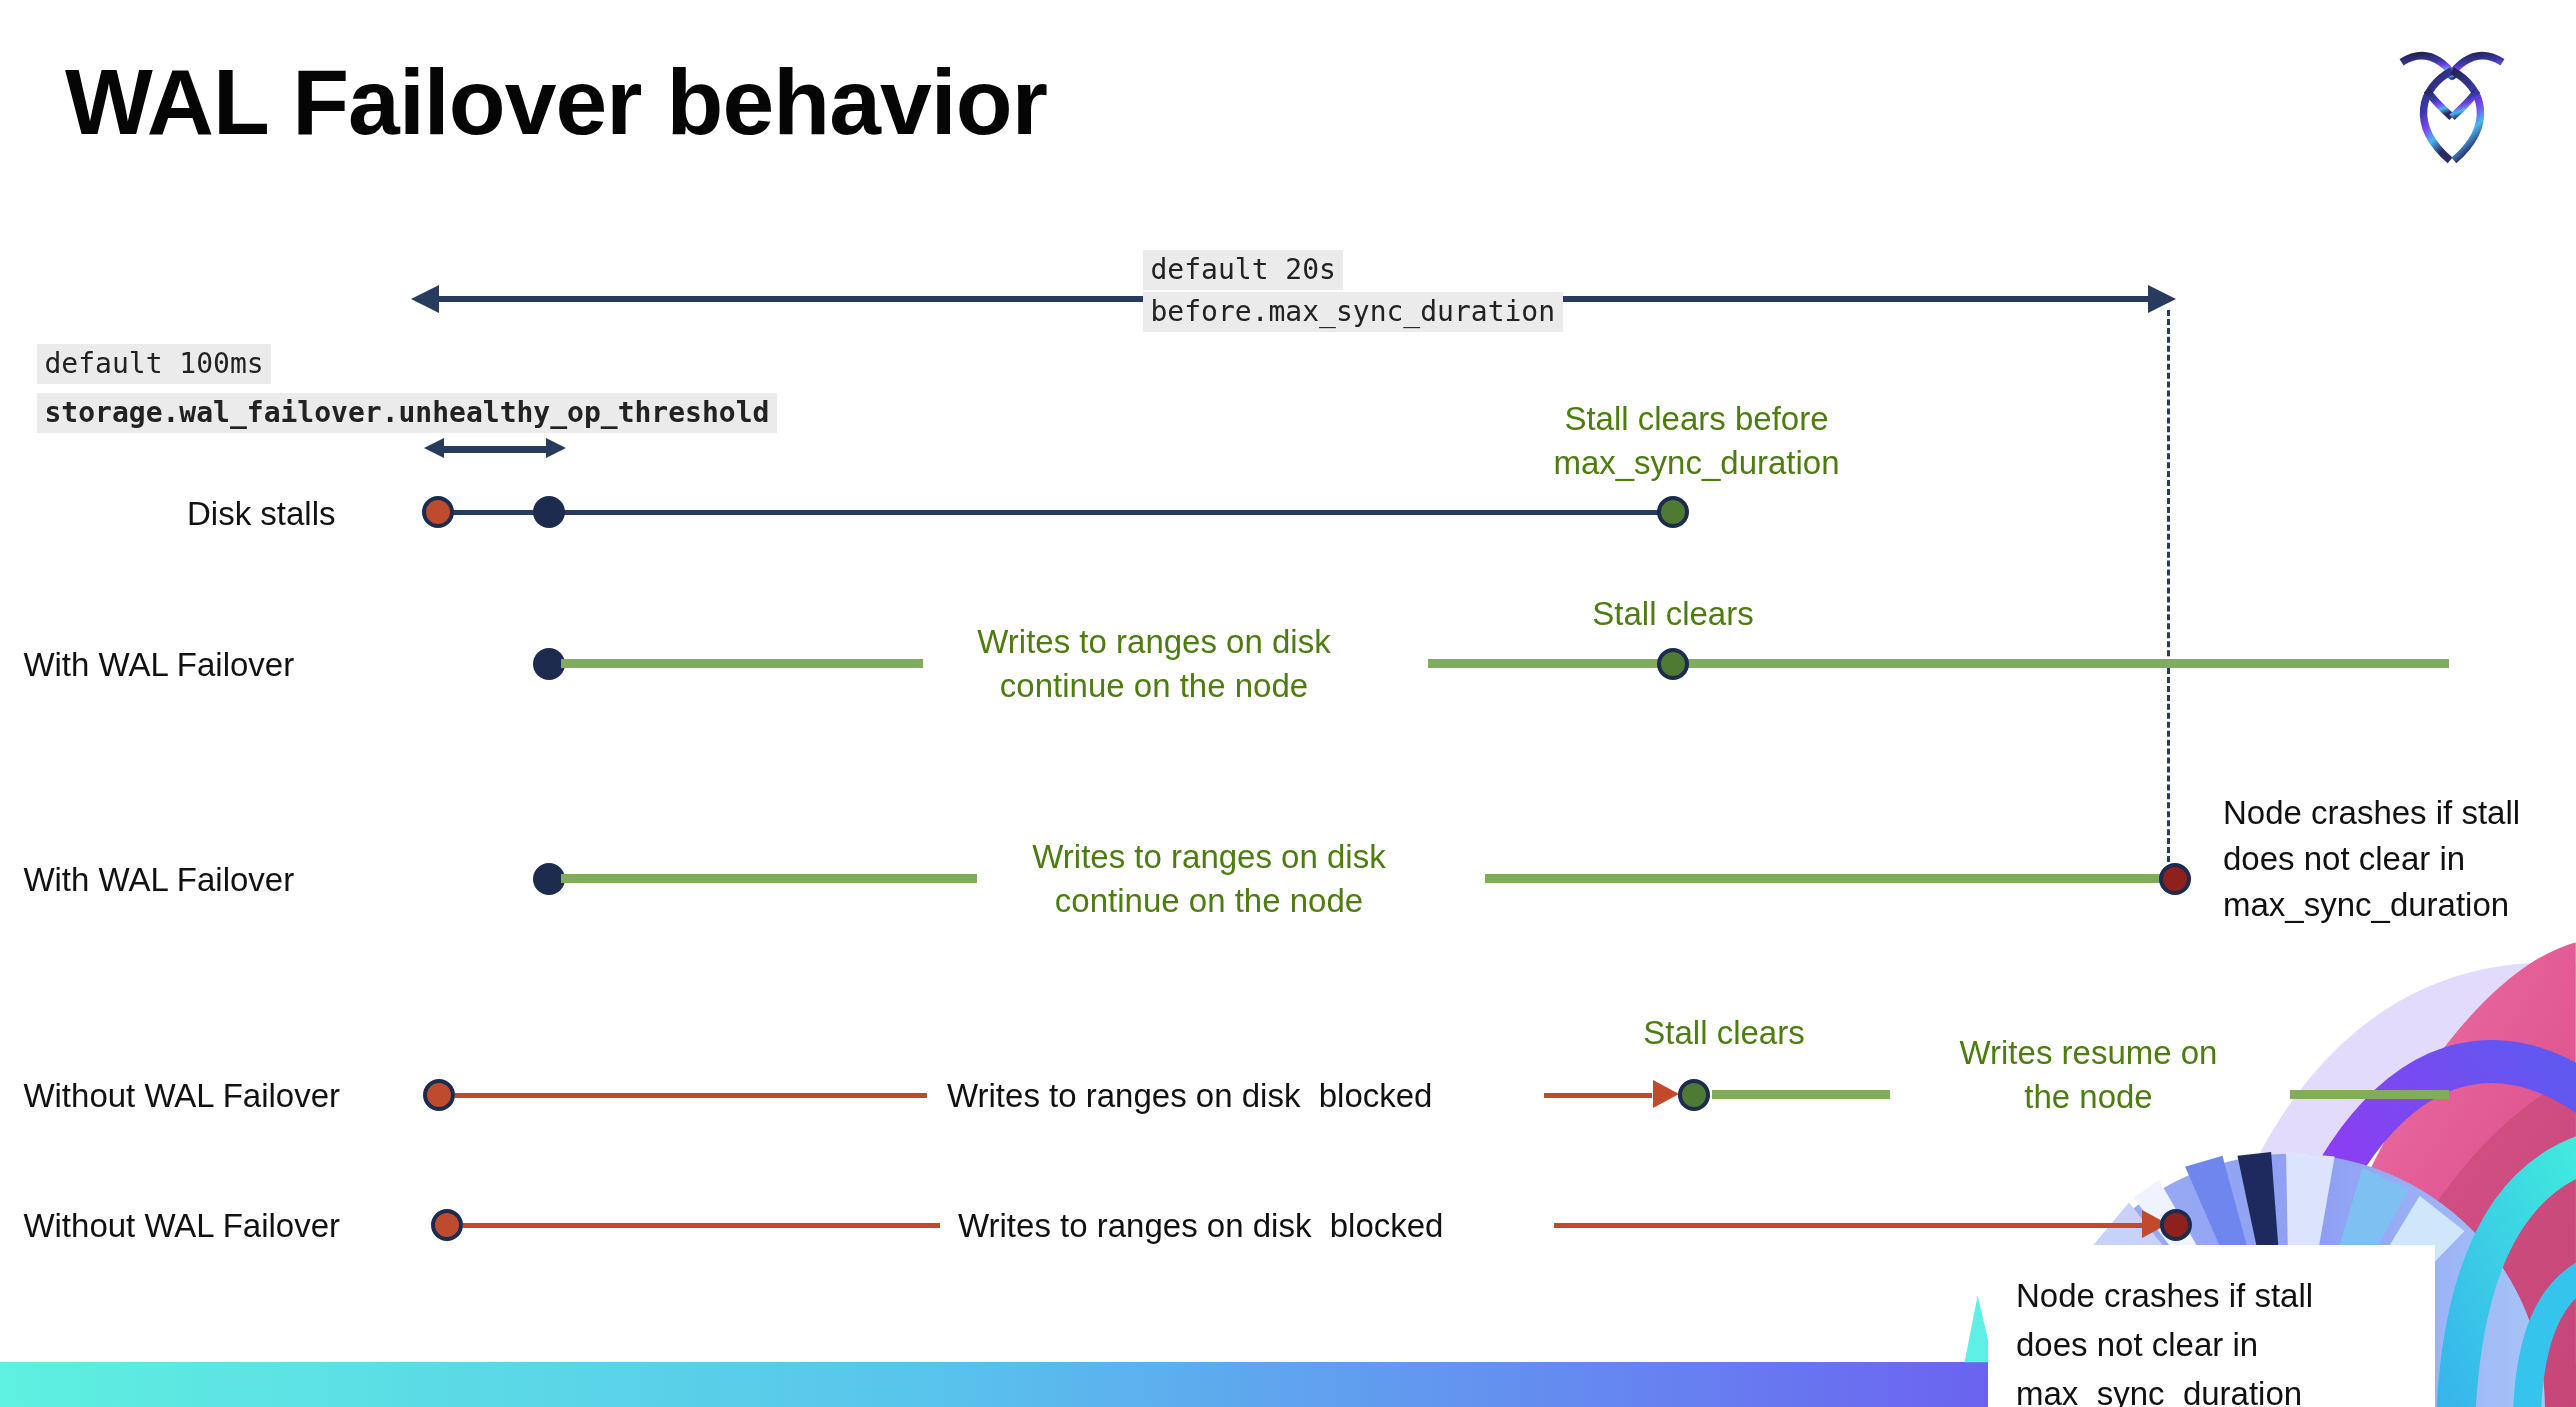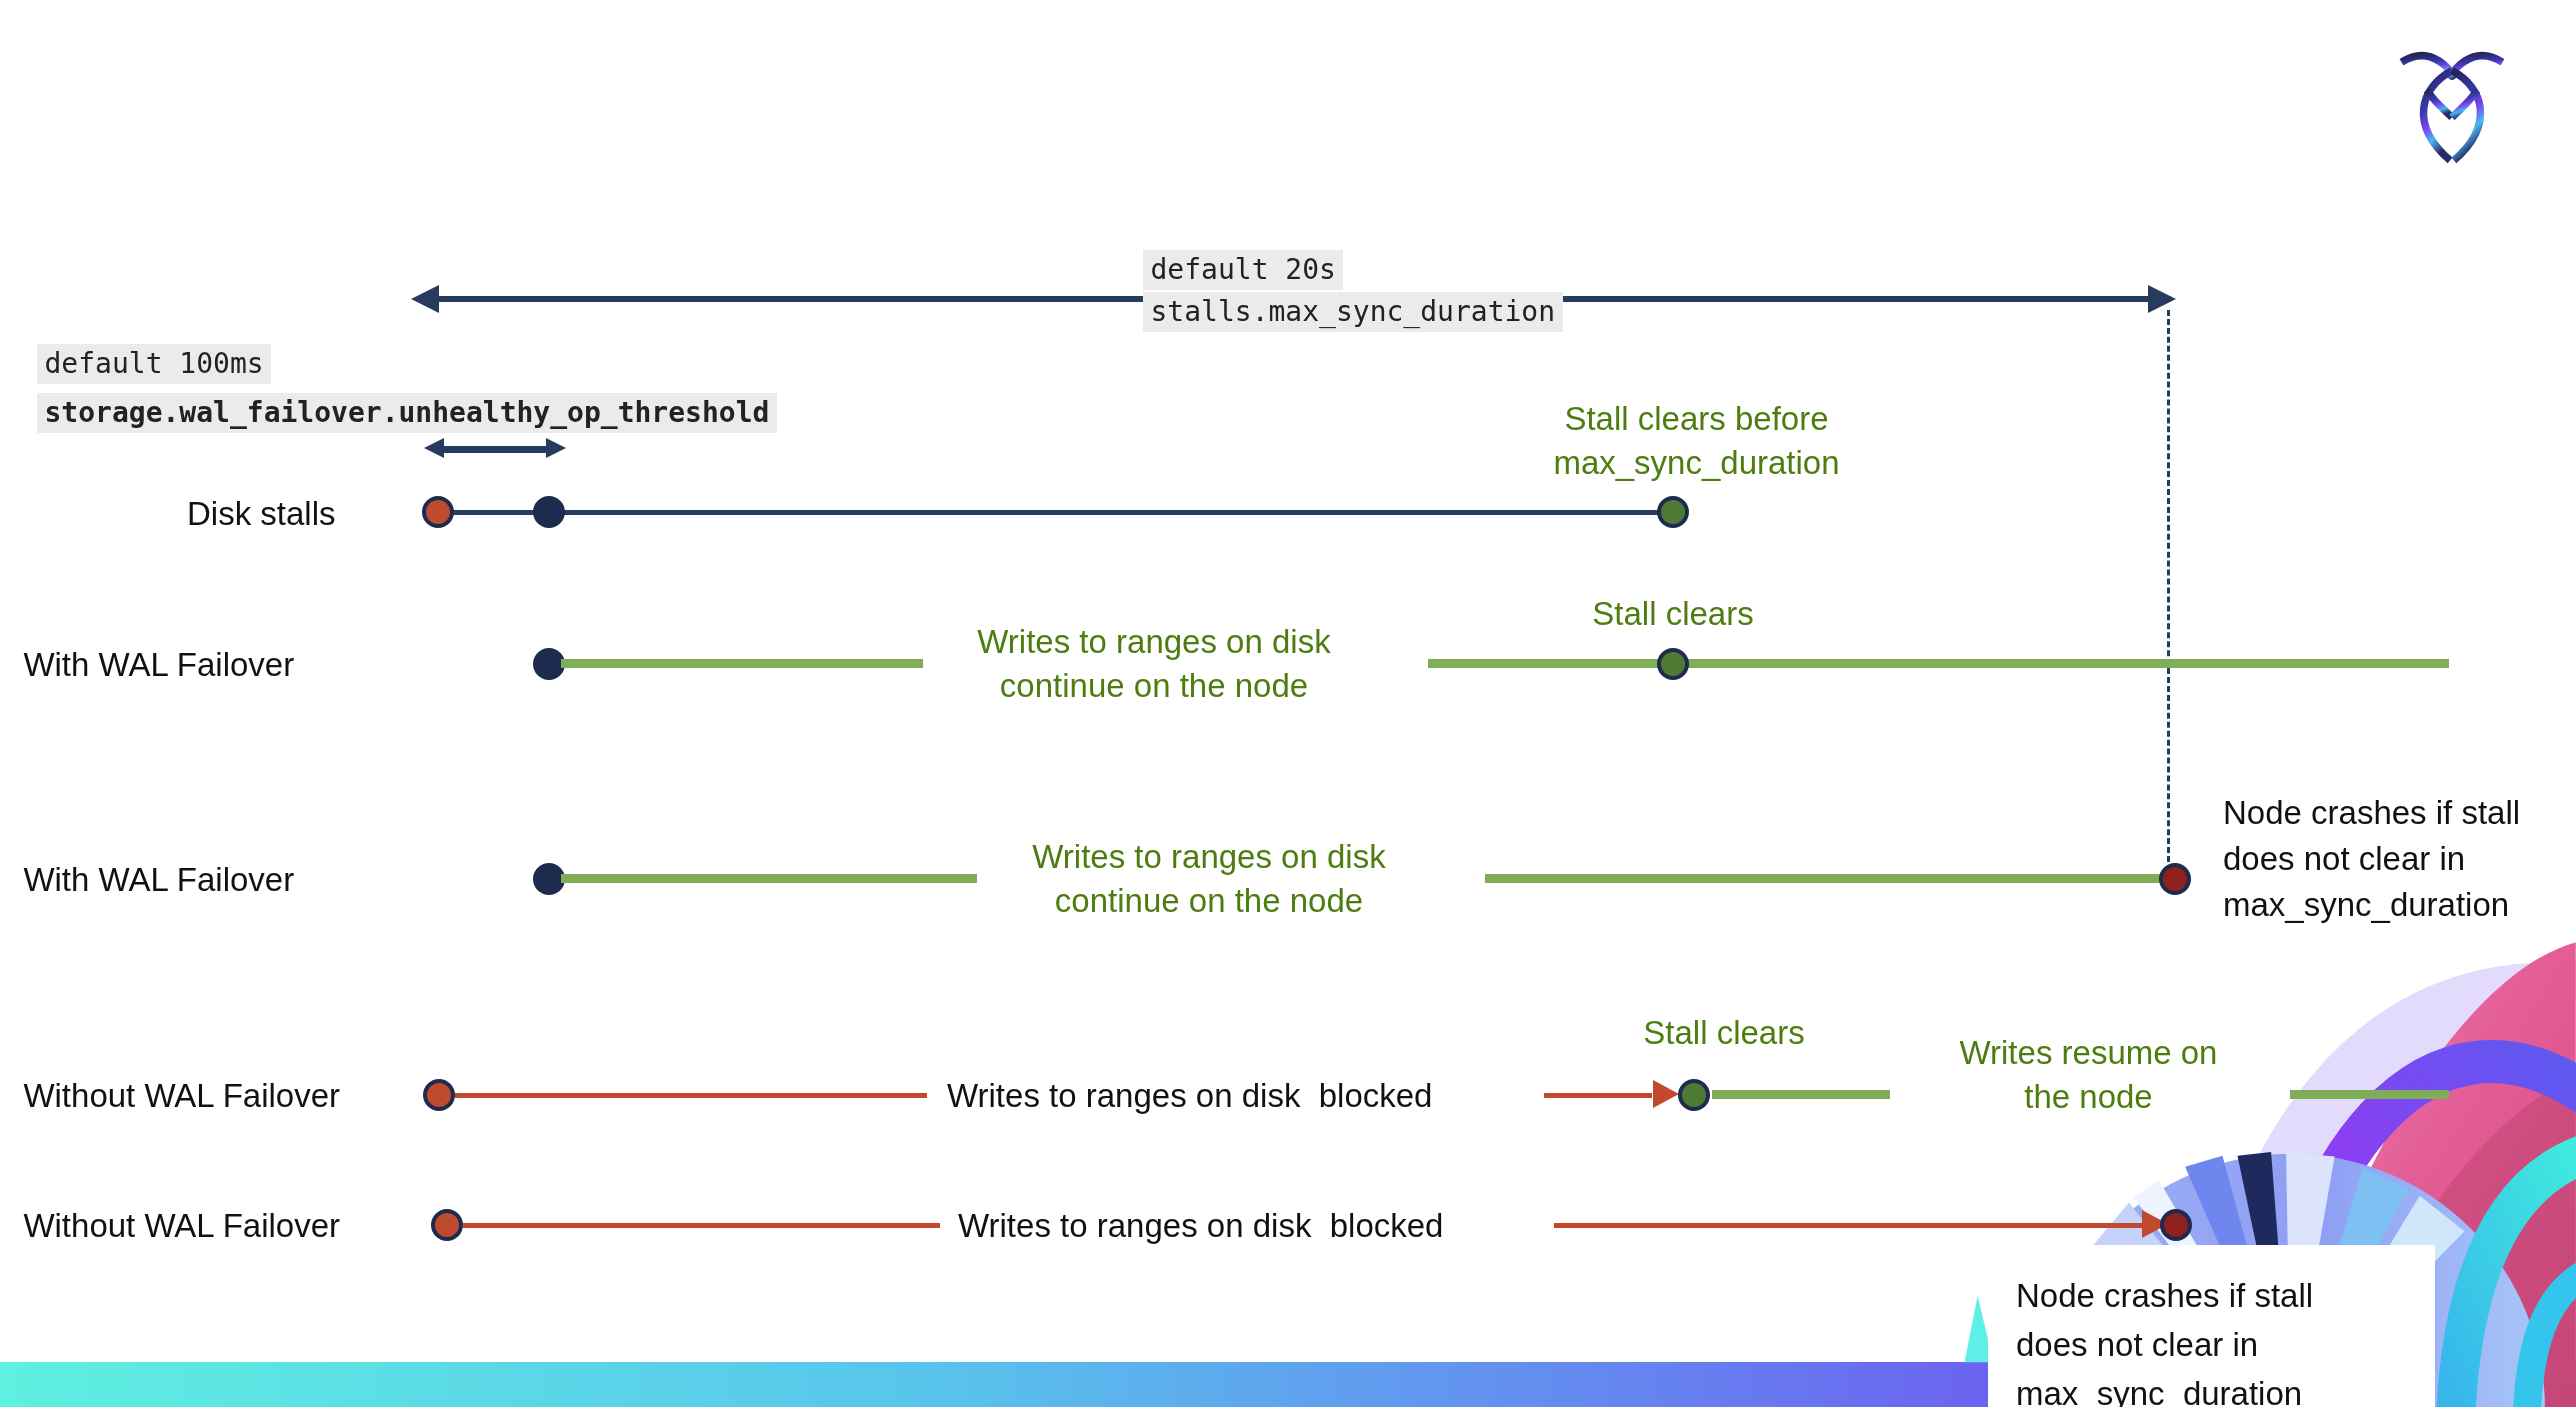--- a/index.html
+++ b/index.html
@@ -93,20 +93,21 @@
     <path d="M 375,520 L 370,246 L 422,251 Z" fill="#dbe4fc"></path>
     <path d="M 375,520 L 452,263 L 501,286 Z" fill="#7fc0f2"></path>
     <path d="M 375,520 L 513,293 L 561,331 Z" fill="#cfe6fb"></path>
 
     <path d="M 552,520 C 560,380 600,280 690,248" stroke="url(#gteal)" stroke-width="42" fill="none"></path>
     <path d="M 628,520 C 632,442 652,398 690,376" stroke="#35c4ec" stroke-width="30" fill="none"></path>
 
     <path d="M 26,471 L 40,400 L 57,471 Z" fill="#5ef0e6"></path>
   </svg>
 
+  <div class="abs title t" style="left:65px;top:49px;">WAL Failover behavior</div>
 
   <svg class="abs" style="left:2395px;top:37px;" width="114" height="129" viewBox="0 0 122 138">
     <defs>
       <linearGradient id="glogo" x1="0" y1="0" x2="0.3" y2="1">
         <stop offset="0" stop-color="#23234f"></stop>
           <stop offset="0.42" stop-color="#3a3ab0"></stop>
         <stop offset="0.62" stop-color="#7a46ee"></stop>
           <stop offset="0.8" stop-color="#48b8f2"></stop>
         <stop offset="1" stop-color="#2a2a66"></stop>
       </linearGradient>
@@ -125,21 +126,21 @@
   <div class="hline navyline z20" style="left:437px;top:296px;width:1712px;height:5.6px;"></div>
   <div class="tri z20" style="left:411px;top:285px;border-width:14px 28px 14px 0;border-color:transparent #263b5e transparent transparent;"></div>
   <div class="tri z20" style="left:2148px;top:285px;border-width:14px 0 14px 28px;border-color:transparent transparent transparent #263b5e;"></div>
 
   <div class="abs z20" style="left:2167px;top:310px;height:552px;border-left:3.7px dashed #263b5e;"></div>
 
   <div class="abs z30" style="left:1143px;top:250px;border-radius:8px;">
     <span class="mono t">default 20s</span>
   </div>
   <div class="abs z30" style="left:1143px;top:292px;">
-    <span class="mono t">stalls.max_sync_duration</span>
+    <span class="mono t">before.max_sync_duration</span>
   </div>
 
   <div class="abs z30" style="left:37px;top:344px;">
     <span class="mono t">default 100ms</span>
   </div>
   <div class="abs z30" style="left:37px;top:393px;font-weight:bold;">
     <span class="mono t">storage.wal_failover.unhealthy_op_threshold</span>
   </div>
 
   <div class="hline navyline z20" style="left:443px;top:446px;width:105px;height:6.5px;"></div>

